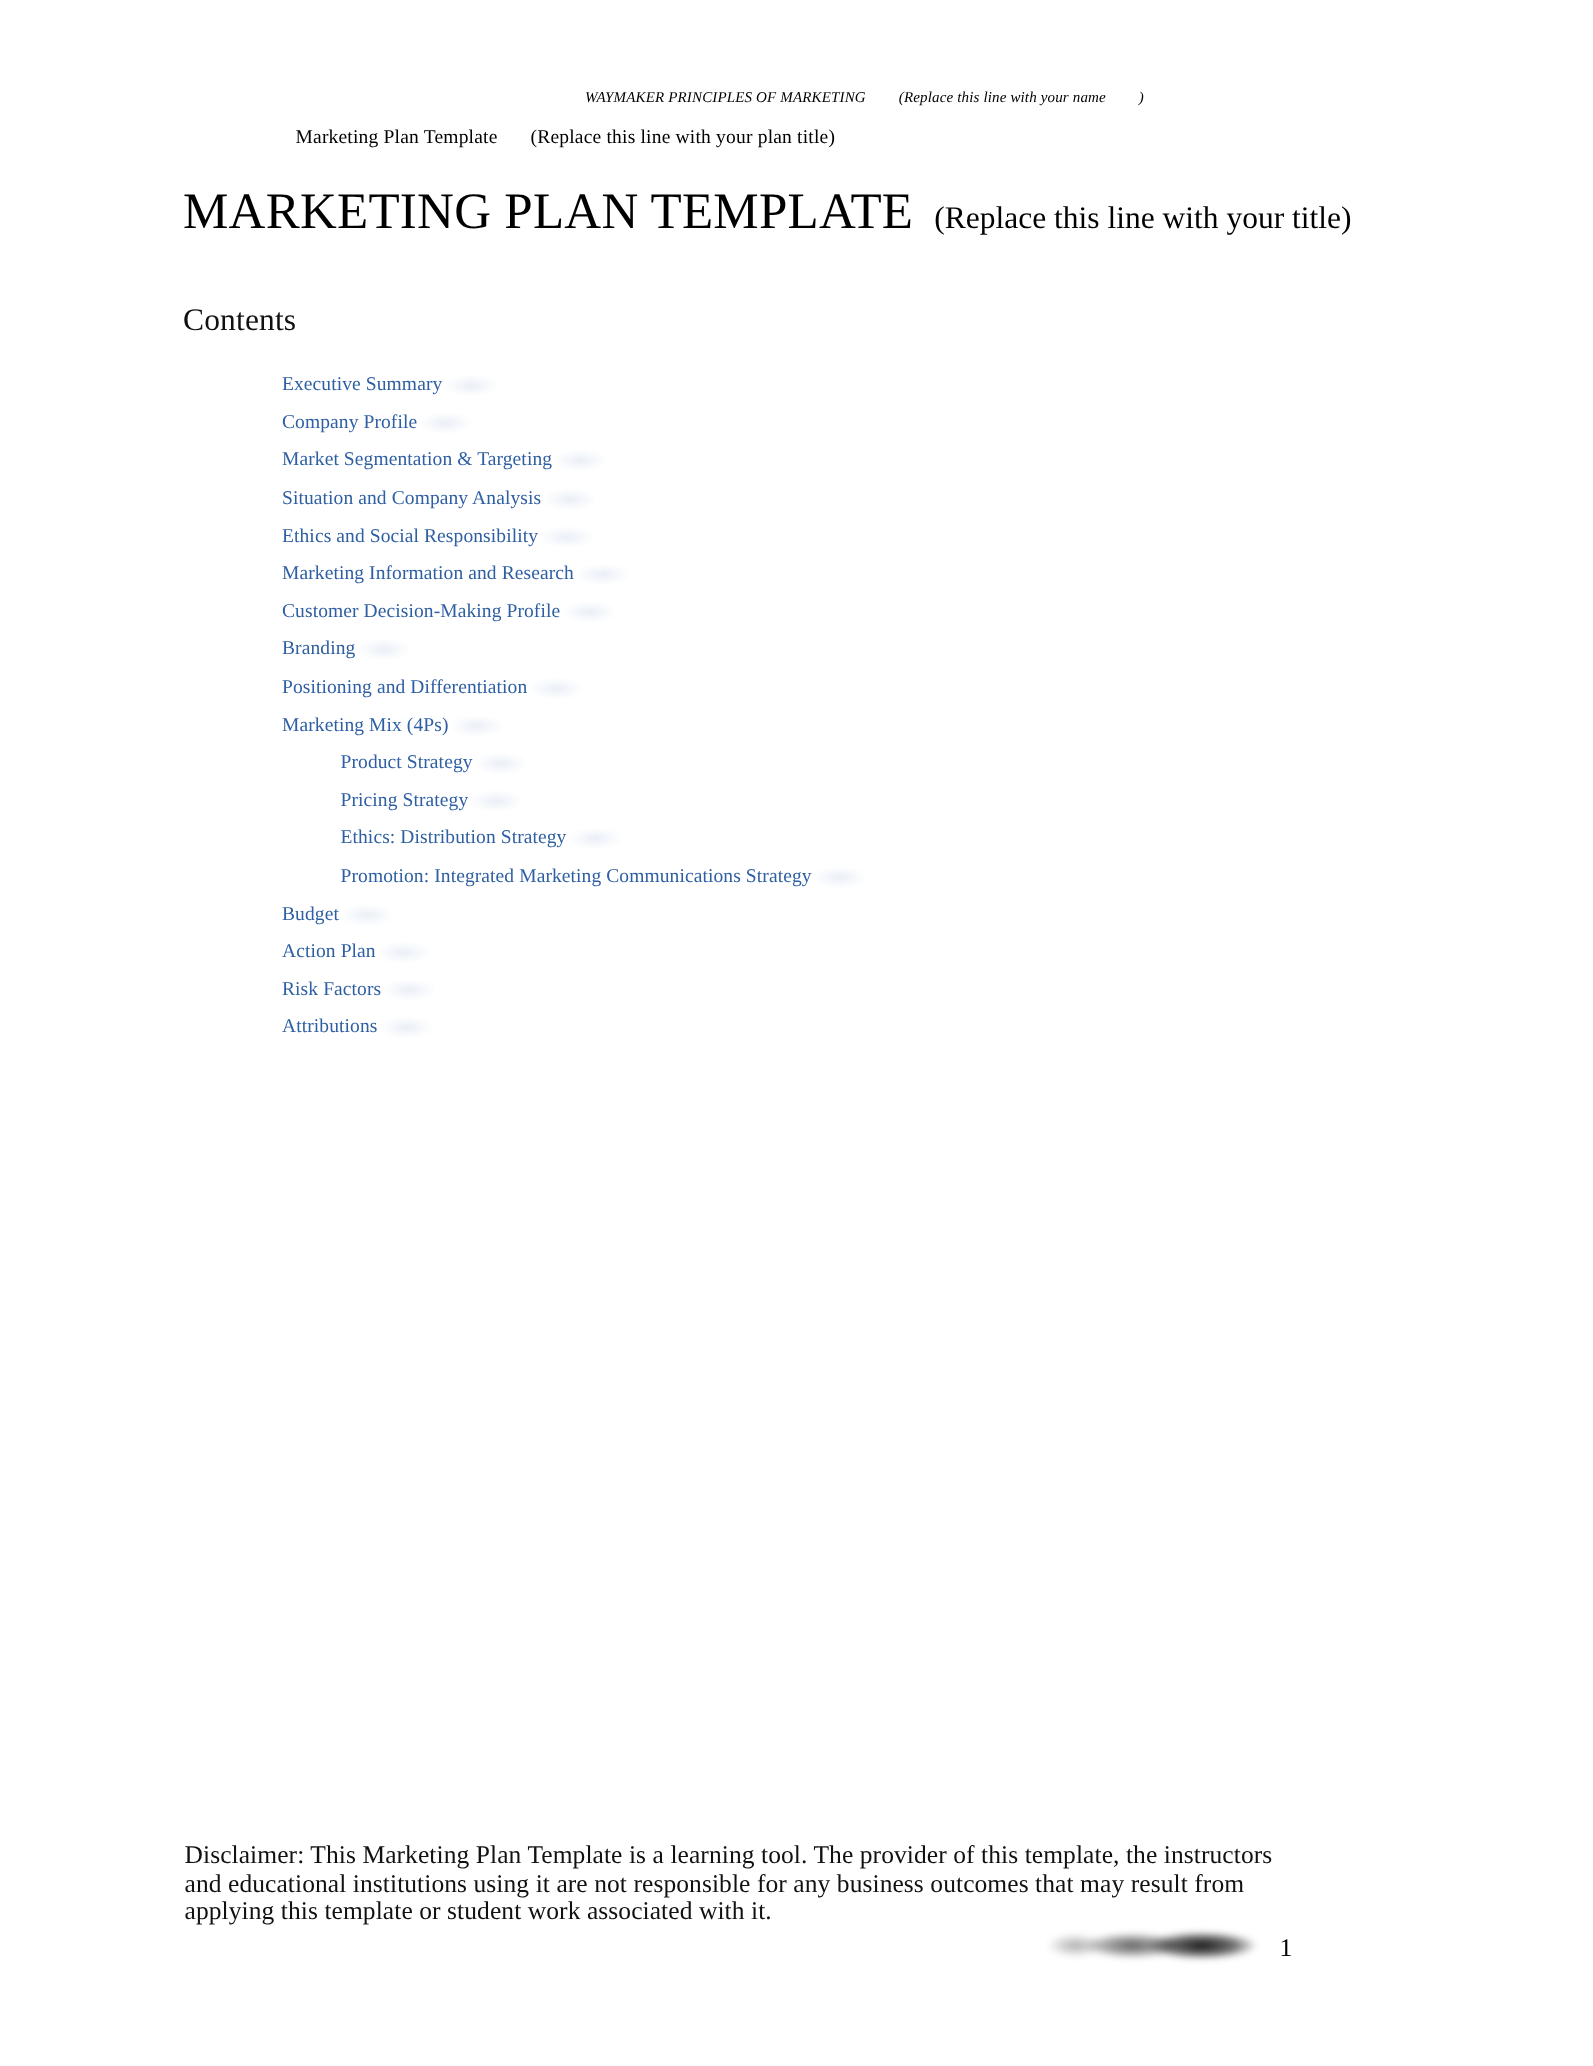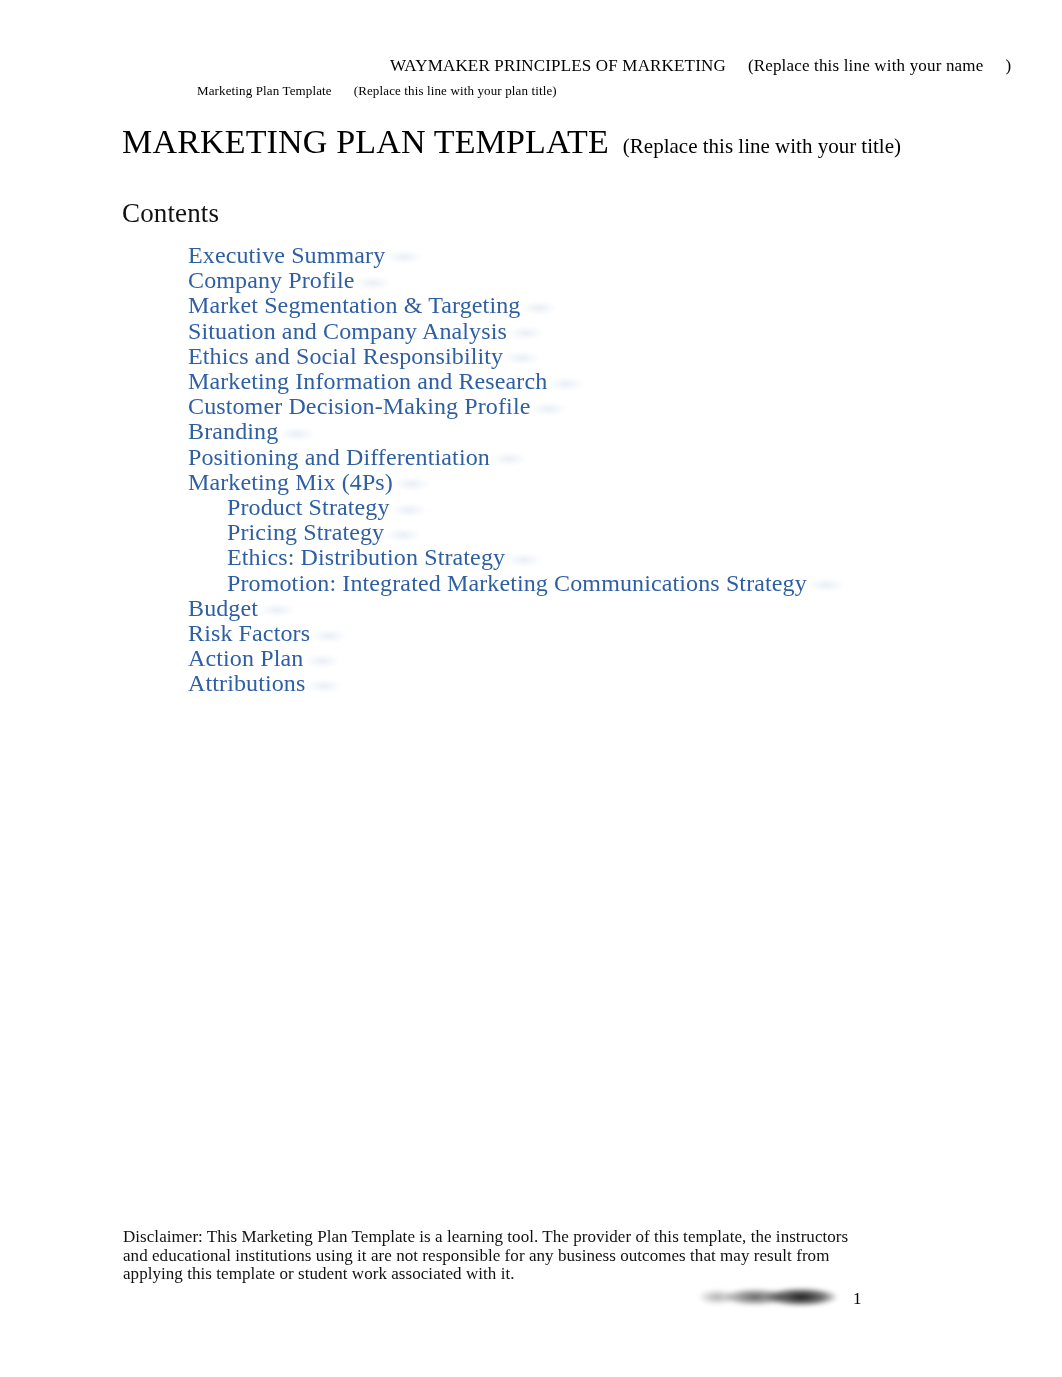--- a/index.html
+++ b/index.html
@@ -29,23 +29,24 @@
     left: 0;
     top: 56px;
     width: 1062px;
     height: 54px;
   }
   .header-line-1 {
     position: absolute;
     left: 390px;
     top: 0px;
     white-space: pre;
-    font-size: 17px;
+    font-size: 10px;
     line-height: 20px;
     letter-spacing: 0.01em;
+    font-style: italic;
   }
   .header-line-2 {
     position: absolute;
     left: 197px;
     top: 25px;
     white-space: pre;
     font-size: 13px;
     line-height: 20px;
     letter-spacing: 0.01em;
   }
@@ -69,37 +70,37 @@
     line-height: 40px;
     vertical-align: baseline;
     padding-left: 14px;
   }
 
   
   .contents-heading {
     position: absolute;
     left: 122px;
     top: 199px;
-    font-size: 27px;
+    font-size: 21px;
     line-height: 28px;
     color: #111111;
     letter-spacing: 0.005em;
   }
 
   
   .toc {
     position: absolute;
     left: 188px;
     top: 243px;
     width: 760px;
   }
   .toc-entry {
     display: block;
     color: #2e5fa3;
-    font-size: 24px;
+    font-size: 13px;
     line-height: 25.2px;
     white-space: nowrap;
     text-decoration: none;
     letter-spacing: 0.005em;
   }
   .toc-entry.level-1 { margin-left: 0px; }
   .toc-entry.level-2 { margin-left: 39px; }
 
   
   .toc-entry .halo {
@@ -181,22 +182,22 @@
     <a class="toc-entry level-1" href="#"><span>Marketing Information and Research</span><span class="halo"></span></a>
     <a class="toc-entry level-1" href="#"><span>Customer Decision-Making Profile</span><span class="halo"></span></a>
     <a class="toc-entry level-1" href="#"><span>Branding</span><span class="halo"></span></a>
     <a class="toc-entry level-1" href="#"><span>Positioning and Differentiation</span><span class="halo"></span></a>
     <a class="toc-entry level-1" href="#"><span>Marketing Mix (4Ps)</span><span class="halo"></span></a>
     <a class="toc-entry level-2" href="#"><span>Product Strategy</span><span class="halo"></span></a>
     <a class="toc-entry level-2" href="#"><span>Pricing Strategy</span><span class="halo"></span></a>
     <a class="toc-entry level-2" href="#"><span>Ethics: Distribution Strategy</span><span class="halo"></span></a>
     <a class="toc-entry level-2" href="#"><span>Promotion: Integrated Marketing Communications Strategy</span><span class="halo"></span></a>
     <a class="toc-entry level-1" href="#"><span>Budget</span><span class="halo"></span></a>
+    <a class="toc-entry level-1" href="#"><span>Action Plan</span><span class="halo"></span></a>
     <a class="toc-entry level-1" href="#"><span>Risk Factors</span><span class="halo"></span></a>
-    <a class="toc-entry level-1" href="#"><span>Action Plan</span><span class="halo"></span></a>
     <a class="toc-entry level-1" href="#"><span>Attributions</span><span class="halo"></span></a>
   </nav>
 
   <div class="disclaimer">Disclaimer: This Marketing Plan Template is a learning tool. The provider of this template, the instructors and educational institutions using it are not responsible for any business outcomes that may result from applying this template or student work associated with it.</div>
 
   <div class="footer-area"></div>
   <div class="redaction-smudge"></div>
   <div class="page-number">1</div>
 
 </div>

